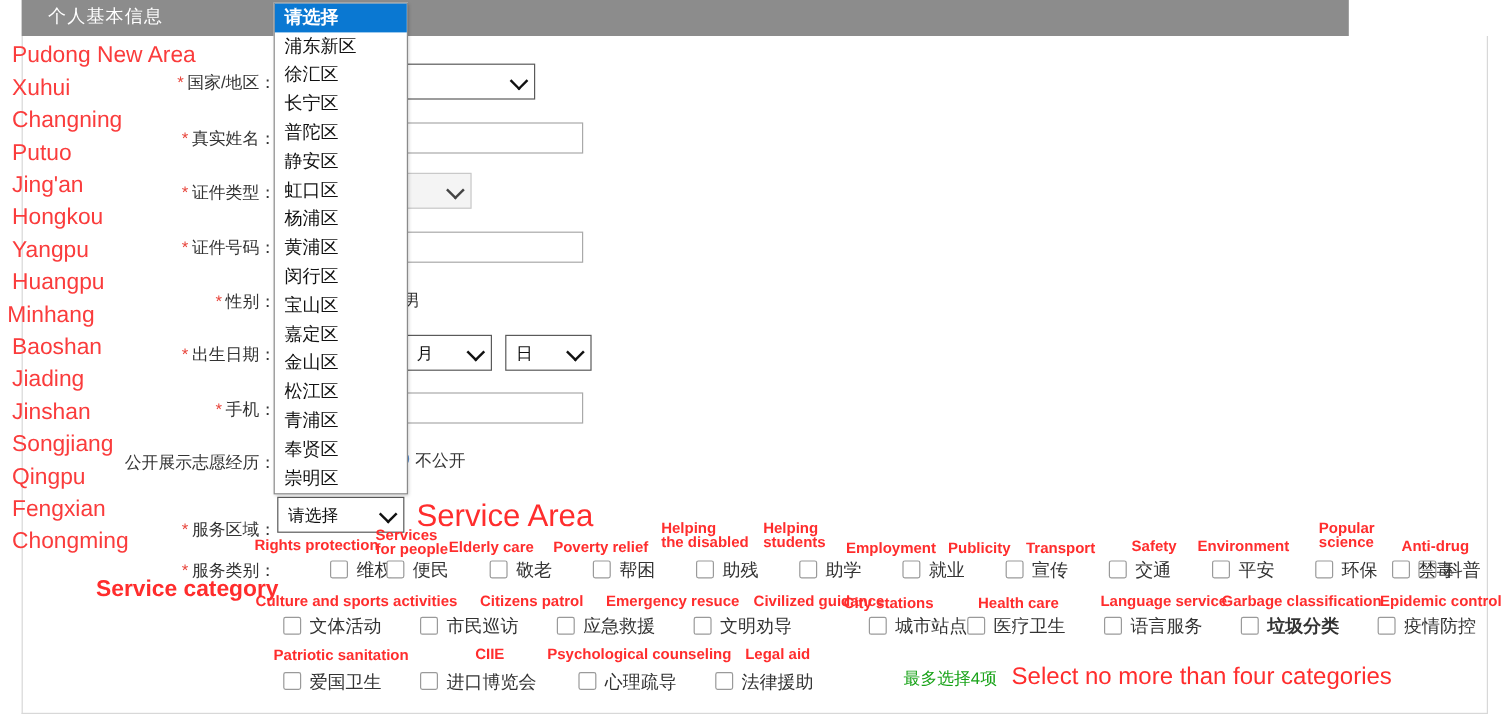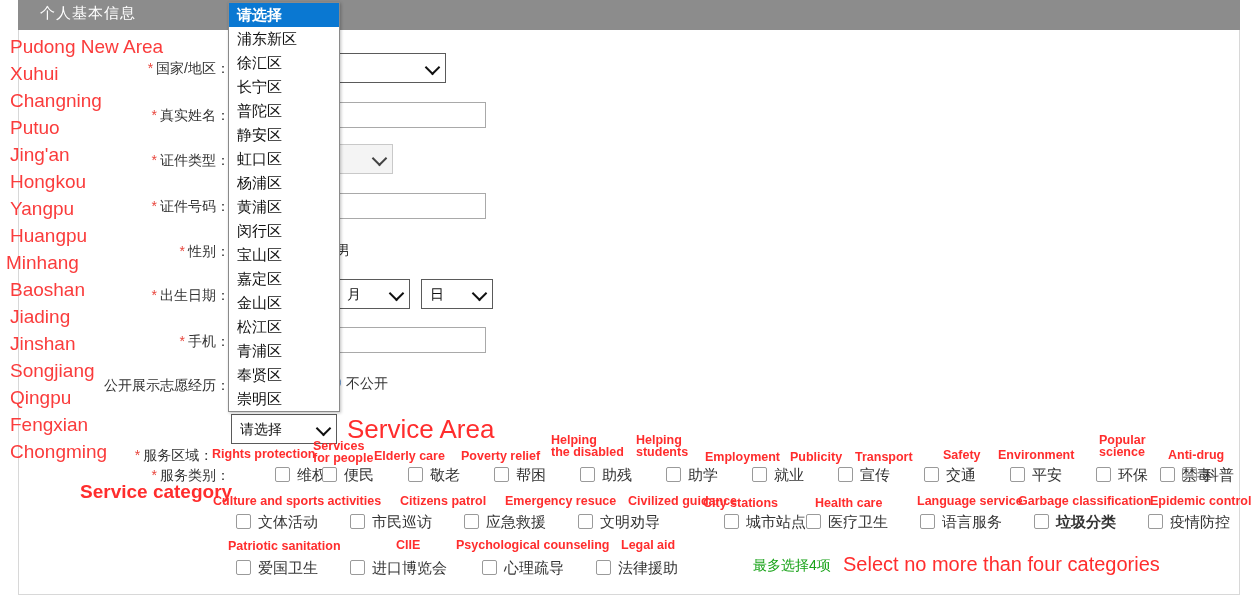--- a/index.html
+++ b/index.html
@@ -21,21 +21,21 @@
   #page {
     position: absolute;
     left: 0; top: 0;
     width: 1256px; height: 599px;
   }
 
   
   .section-bar {
     position: absolute;
     left: 18px; top: 0px;
-    width: 1222px; height: 30px;
+    width: 1106px; height: 30px;
     background: #8c8c8c;
     box-sizing: border-box;
   }
   .section-bar .title {
     position: absolute;
     left: 22px; top: 4px;
     color: #ffffff;
     font-size: 15px;
     letter-spacing: 1px;
     white-space: nowrap;
@@ -238,21 +238,21 @@
   </div>
   <div class="flabel" style="left:118px; top:287px; width:112px;">
     <span class="req">*</span><span>出生日期：</span>
   </div>
   <div class="flabel" style="left:118px; top:333px; width:112px;">
     <span class="req">*</span><span>手机：</span>
   </div>
   <div class="flabel" style="left:62px; top:377px; width:168px;">
     <span>公开展示志愿经历：</span>
   </div>
-  <div class="flabel" style="left:118px; top:447px; width:112px;text-align:center;">
+  <div class="flabel" style="left:118px; top:433px; width:112px;">
     <span class="req">*</span><span>服务区域：</span>
   </div>
   <div class="flabel" style="left:118px; top:467px; width:112px;">
     <span class="req">*</span><span>服务类别：</span>
   </div>
 
   <div class="sel" style="left:238px; top:53px; width:208px;">
     <span></span>
     <i class="cav"></i>
   </div>

